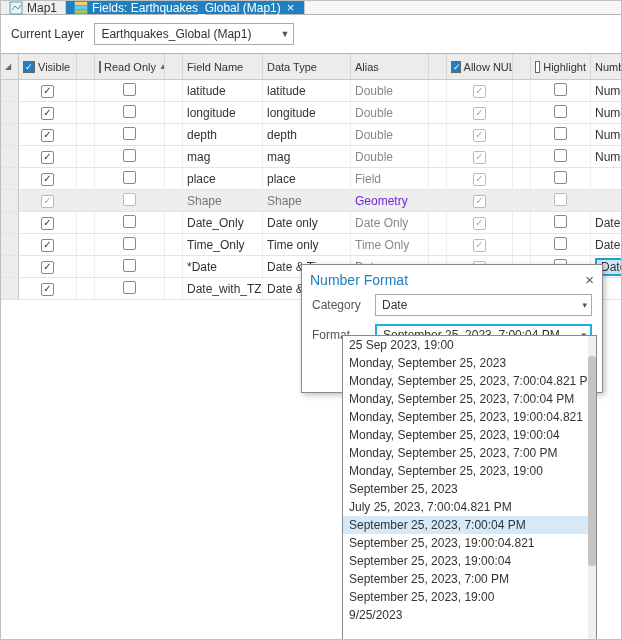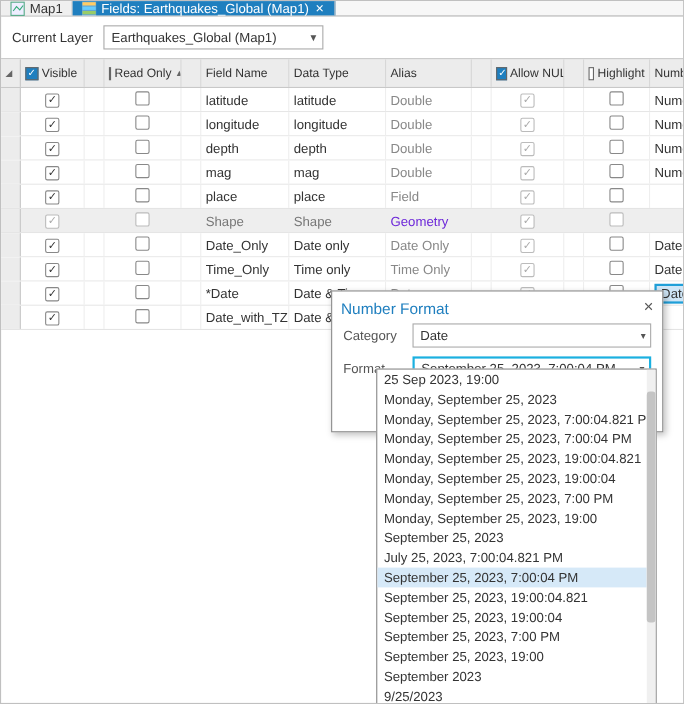--- a/index.html
+++ b/index.html
@@ -473,18 +473,17 @@
       <div class="opt">Monday, September 25, 2023, 19:00:04</div>
       <div class="opt">Monday, September 25, 2023, 7:00 PM</div>
       <div class="opt">Monday, September 25, 2023, 19:00</div>
       <div class="opt">September 25, 2023</div>
       <div class="opt">July 25, 2023, 7:00:04.821 PM</div>
       <div class="opt sel">September 25, 2023, 7:00:04 PM</div>
       <div class="opt">September 25, 2023, 19:00:04.821</div>
       <div class="opt">September 25, 2023, 19:00:04</div>
       <div class="opt">September 25, 2023, 7:00 PM</div>
       <div class="opt">September 25, 2023, 19:00</div>
-      <div class="opt">September 2023</div>
       <div class="opt">9/25/2023</div>
     </div>
   <div class="scrollbar"></div>
   <div class="thumb"></div>
 </div>
 
 </body></html>

